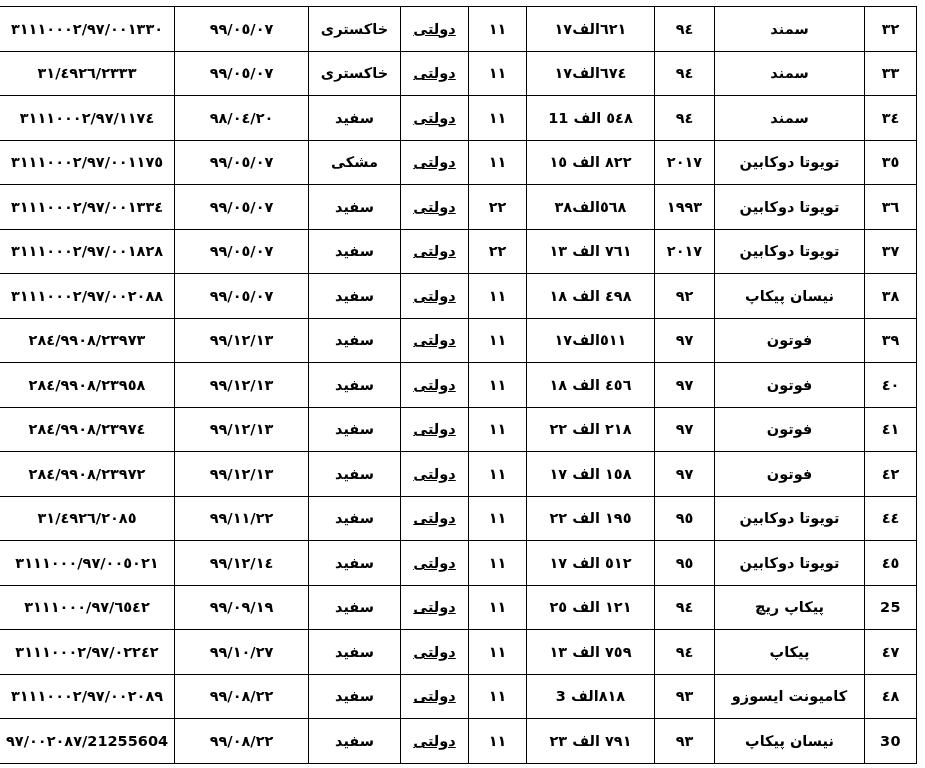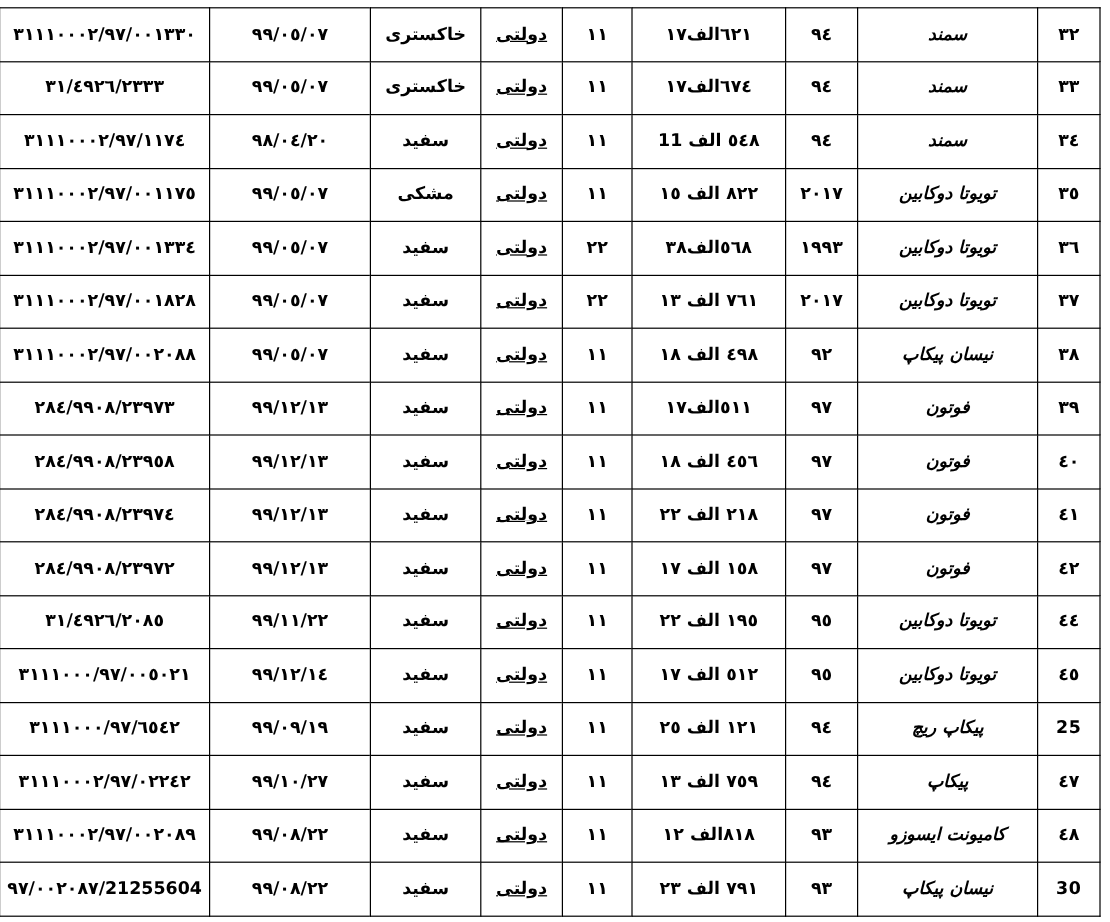--- a/index.html
+++ b/index.html
@@ -45,21 +45,21 @@
   col.c-model   { width: 150px; }
   col.c-year    { width: 60px; }
   col.c-plate   { width: 128px; }
   col.c-std     { width: 58px; }
   col.c-type    { width: 68px; }
   col.c-color   { width: 92px; }
   col.c-date    { width: 134px; }
   col.c-vin     { width: 175px; }
 
   td.cell-rowno { font-size: 14px; }
-  td.cell-model { font-size: 15px; font-style: italic; }
+  td.cell-model { font-size: 15px; }
   td.cell-vin   { font-size: 14px; letter-spacing: 0.8px; }
   td.cell-date  { font-size: 14px; letter-spacing: 0.8px; margin-left: 41px; }
   td.cell-plate { font-size: 14px; }
   td.cell-color { font-size: 14.5px; }
   td.cell-type  { font-size: 14.5px; text-decoration: underline; }
   td.cell-year  { font-size: 14px; }
   td.cell-std   { font-size: 14px; }
 </style>
 </head>
 <body>
@@ -240,21 +240,21 @@
           <td class="cell-std">١١</td>
           <td class="cell-type">دولتی</td>
           <td class="cell-color">سفید</td>
           <td class="cell-date">٩٩/١٠/٢٧</td>
           <td class="cell-vin">٣١١١٠٠٠٢/٩٧/٠٢٢٤٢</td>
         </tr>
         <tr>
           <td class="cell-rowno">٤٨</td>
           <td class="cell-model">کامیونت ایسوزو</td>
           <td class="cell-year">٩٣</td>
-          <td class="cell-plate">٨١٨الف ١٢</td>
+          <td class="cell-plate">٨١٨الف 3</td>
           <td class="cell-std">١١</td>
           <td class="cell-type">دولتی</td>
           <td class="cell-color">سفید</td>
           <td class="cell-date">٩٩/٠٨/٢٢</td>
           <td class="cell-vin">٣١١١٠٠٠٢/٩٧/٠٠٢٠٨٩</td>
         </tr>
         <tr>
           <td class="cell-rowno">30</td>
           <td class="cell-model">نیسان پیکاپ</td>
           <td class="cell-year">٩٣</td>

